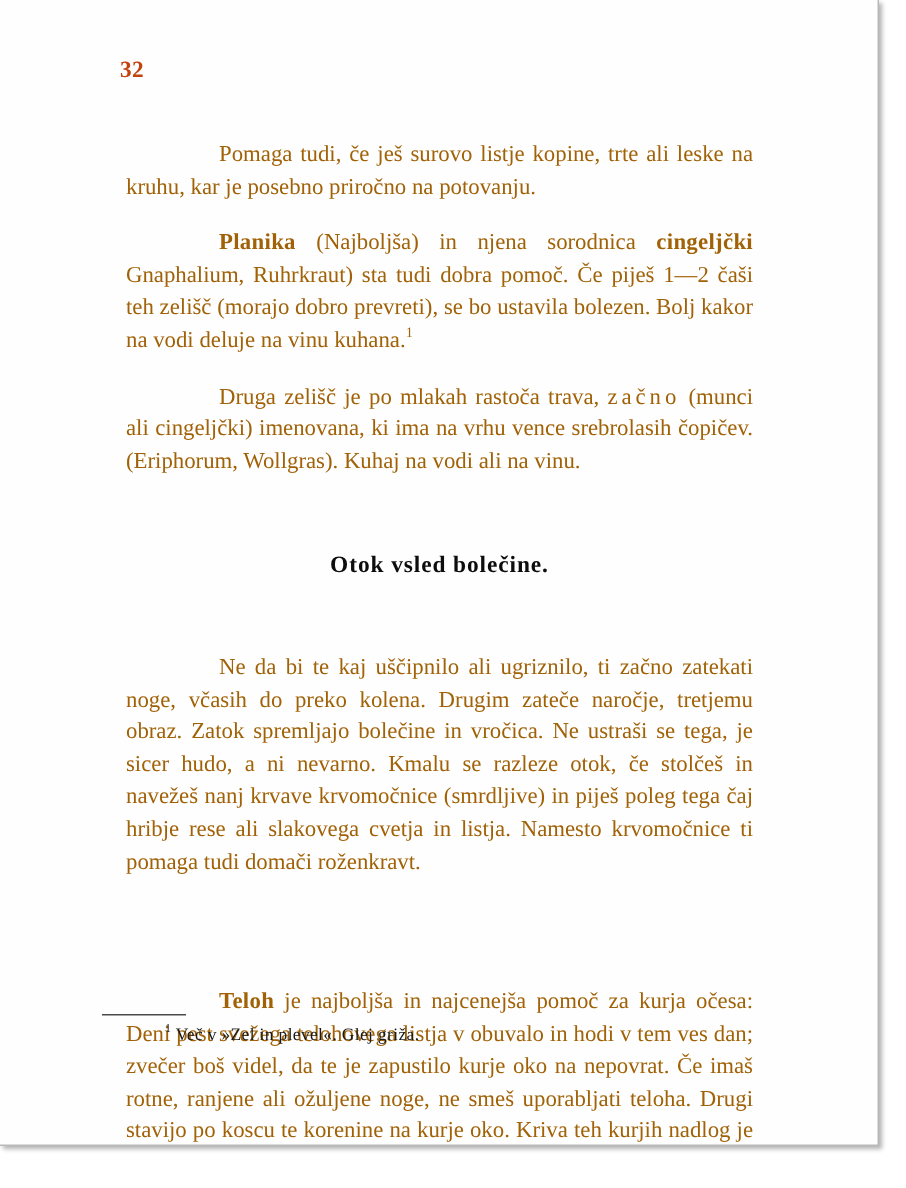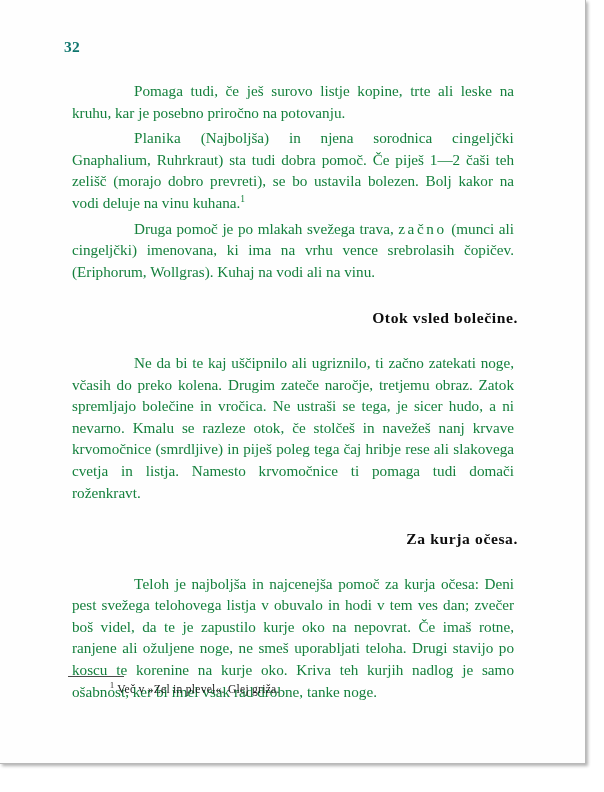--- a/index.html
+++ b/index.html
@@ -25,63 +25,63 @@
     background: #fefefe;
     border-right: 1px solid #b9b9b9;
     border-bottom: 1px solid #b9b9b9;
     box-shadow: 2px 2px 3px rgba(0,0,0,0.30);
     box-sizing: border-box;
     overflow: hidden;
   }
 
   .folio {
     position: absolute;
-    left: 64px;
+    left: 80px;
     top: 38px;
     font-size: 15.5px;
     font-weight: bold;
-    color: #0f766e;
+    color: #c2410c;
     letter-spacing: 0.3px;
   }
 
   .body-block {
     position: absolute;
     left: 68px;
     top: 76px;
     width: 450px;
   }
 
   p.para {
-    margin: 4px;
+    margin: 16px;
     padding: 0;
     text-align: justify;
     text-justify: inter-word;
     font-size: 15.2px;
     line-height: 21.6px;
-    color: #15803d;
+    color: #a16207;
     text-indent: 62px;
     -webkit-font-smoothing: none;
   }
 
   h2.section-heading {
-    margin: 0;
+    margin: 11px;
     padding: 0;
-    text-align: right;
+    text-align: center;
     font-size: 15.6px;
     line-height: 21.6px;
     font-weight: bold;
     color: #0d0d0d;
     letter-spacing: 0.6px;
   }
 
   .gap-before-heading { height: 21px; }
   .gap-after-heading  { height: 19px; }
 
   b.kw {
-    font-weight: normal;
+    font-weight: bold;
     letter-spacing: 0.2px;
   }
 
   span.spaced {
     letter-spacing: 2.6px;
   }
 
   sup.fnmark {
     font-size: 9.5px;
     vertical-align: super;
@@ -124,34 +124,33 @@
 <div class="page-sheet">
 
   <div class="folio">32</div>
 
   <div class="body-block">
 
     <p class="para"><span>Pomaga tudi, če ješ surovo listje kopine, trte ali leske na kruhu, kar je posebno priročno na potovanju.</span></p>
 
     <p class="para"><b class="kw">Planika</b><span> (Najboljša) in njena sorodnica </span><b class="kw">cingeljčki</b><span> Gnaphalium, Ruhrkraut) sta tudi dobra pomoč. Če piješ 1—2 čaši teh zelišč (morajo dobro prevreti), se bo ustavila bolezen. Bolj kakor na vodi deluje na vinu kuhana.</span><sup class="fnmark">1</sup></p>
 
-    <p class="para"><span>Druga pomoč je po mlakah svežega trava, </span><span class="spaced">začno</span><span> (munci ali cingeljčki) imenovana, ki ima na vrhu vence srebrolasih čopičev. (Eriphorum, Wollgras). Kuhaj na vodi ali na vinu.</span></p>
+    <p class="para"><span>Druga zelišč je po mlakah rastoča trava, </span><span class="spaced">začno</span><span> (munci ali cingeljčki) imenovana, ki ima na vrhu vence srebrolasih čopičev. (Eriphorum, Wollgras). Kuhaj na vodi ali na vinu.</span></p>
 
 
     <div class="gap-before-heading"></div>
 
     <h2 class="section-heading">Otok vsled bolečine.</h2>
 
     <div class="gap-after-heading"></div>
 
     <p class="para"><span>Ne da bi te kaj uščipnilo ali ugriznilo, ti začno zatekati noge, včasih do preko kolena. Drugim zateče naročje, tretjemu obraz. Zatok spremljajo bolečine in vročica. Ne ustraši se tega, je sicer hudo, a ni nevarno. Kmalu se razleze otok, če stolčeš in navežeš nanj krvave krvomočnice (smrdljive) in piješ poleg tega čaj hribje rese ali slakovega cvetja in listja. Namesto krvomočnice ti pomaga tudi domači roženkravt.</span></p>
 
     <div class="gap-before-heading"></div>
 
-    <h2 class="section-heading">Za kurja očesa.</h2>
 
     <div class="gap-after-heading"></div>
 
     <p class="para"><b class="kw">Teloh</b><span> je najboljša in najcenejša pomoč za kurja očesa: Deni pest svežega telohovega listja v obuvalo in hodi v tem ves dan; zvečer boš videl, da te je zapustilo kurje oko na nepovrat. Če imaš rotne, ranjene ali ožuljene noge, ne smeš uporabljati teloha. Drugi stavijo po koscu te korenine na kurje oko. Kriva teh kurjih nadlog je samo ošabnost, ker bi imel vsak rad drobne, tanke noge.</span></p>
 
   </div>
 
   <div class="footnote-area">
     <div class="footnote-rule"></div>
     <p class="footnote-text">

